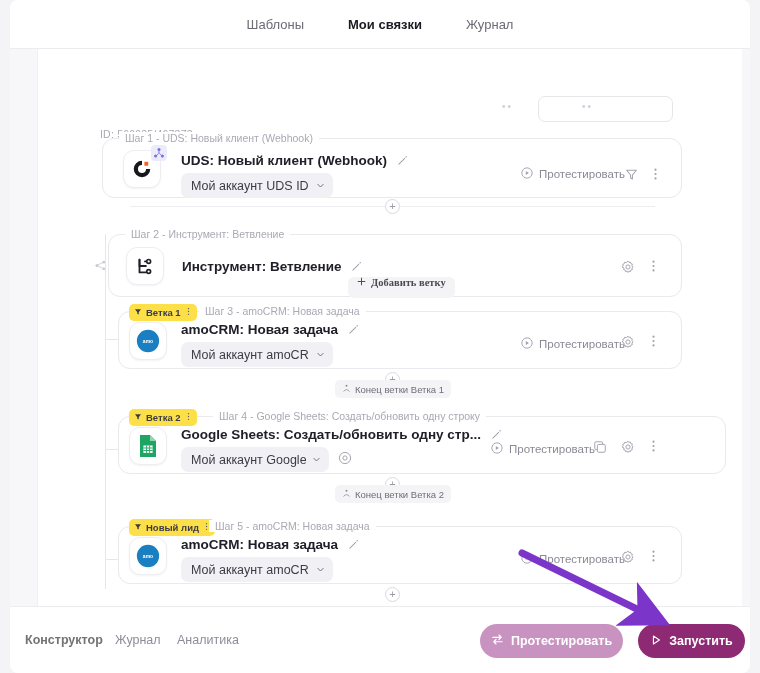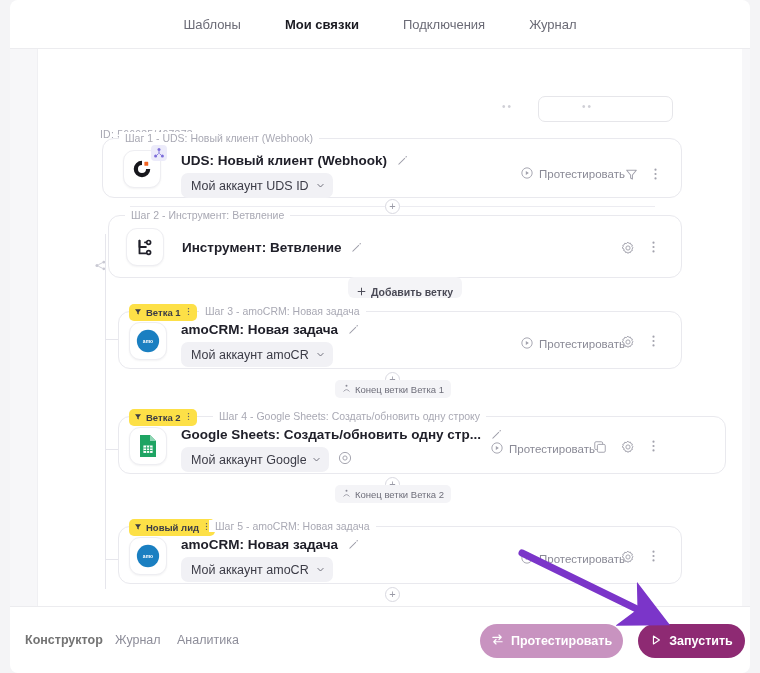--- a/index.html
+++ b/index.html
@@ -89,22 +89,22 @@
     display:flex; align-items:center; gap:4px; padding:0 5px;
     font-size:9.5px; font-weight:bold; color:#3b3b46; white-space:nowrap; cursor:pointer;
   }
   .branch-end {
     position:absolute; height:18px; border-radius:5px; background:#f4f4f7;
     display:flex; align-items:center; gap:4px; padding:0 7px;
     font-size:9.5px; color:#6e6e7a; white-space:nowrap;
   }
   .add-branch {
     position:absolute; height:21px; border-radius:6px; background:#f4f4f7;
-    display:flex; align-items:flex-end; gap:5px; padding:0 9px;
-    font-size:10.5px; font-weight:bold; color:#4a4a56; white-space:nowrap; cursor:pointer;
+    display:flex; align-items:flex-start; gap:5px; padding:0 9px;
+    font-size:10.5px; font-weight:bold; color:#4a4a56; white-space:nowrap; cursor:pointer;font-family:Liberation Serif, serif;
   }
 
   
   .spine { position:absolute; background:#e6e6ec; width:1px; }
   .spine-h { position:absolute; background:#e6e6ec; height:1px; }
 
   
   .bottombar {
     position:absolute; left:10px; top:606px; width:740px; height:67px;
     background:#fff; border-top:1px solid #ececef;
@@ -121,21 +121,20 @@
   .arrow-anno { position:absolute; left:495px; top:540px; pointer-events:none; }
 </style>
 </head>
 <body>
 
 <div id="root">
 
   <div class="topnav">
     <div class="nav-item">Шаблоны</div>
     <div class="nav-item active">Мои связки</div>
-    <div class="nav-item">Подключения</div>
     <div class="nav-item">Журнал</div>
   </div>
 
   <div class="canvas-shell">
     <div class="rail-left"></div>
     <div class="rail-right"></div>
 
     <div class="cut-sel"></div>
     <div class="cut-dots">••</div>
     <div class="cut-dots2">••</div>
@@ -215,21 +214,21 @@
             <circle cx="3" cy="8" r="1.25" fill="#a2a2ad"></circle>
             <circle cx="3" cy="13" r="1.25" fill="#a2a2ad"></circle>
           </svg>
       </div>
     </div>
 
     <div class="conn-line" style="left:120px; top:157px; width:255px; height:1px;"></div>
     <div class="conn-line" style="left:390px; top:157px; width:255px; height:1px;"></div>
     <div class="plus-conn" style="left:375px; top:150px;">+</div>
 
-    <div class="step" style="left:98px; top:166px; width:574px; height:63px;">
+    <div class="step" style="left:98px; top:185px; width:574px; height:63px;">
       <div class="step-legend">Шаг 2 - Инструмент: Ветвление</div>
 
       <div class="node-icon" style="left:17px; top:12px;">
         <svg width="22" height="22" viewBox="0 0 24 24">
           <path d="M6 5v14h7M13 7h-1" stroke="#20202a" stroke-width="2" fill="none" stroke-linecap="round" stroke-linejoin="round"></path>
           <path d="M6 5v7h7" stroke="#20202a" stroke-width="2" fill="none" stroke-linecap="round" stroke-linejoin="round"></path>
           <circle cx="16" cy="7" r="2.1" stroke="#20202a" stroke-width="1.8" fill="none"></circle>
           <circle cx="16" cy="18" r="2.1" stroke="#20202a" stroke-width="1.8" fill="none"></circle>
         </svg>
       </div>

